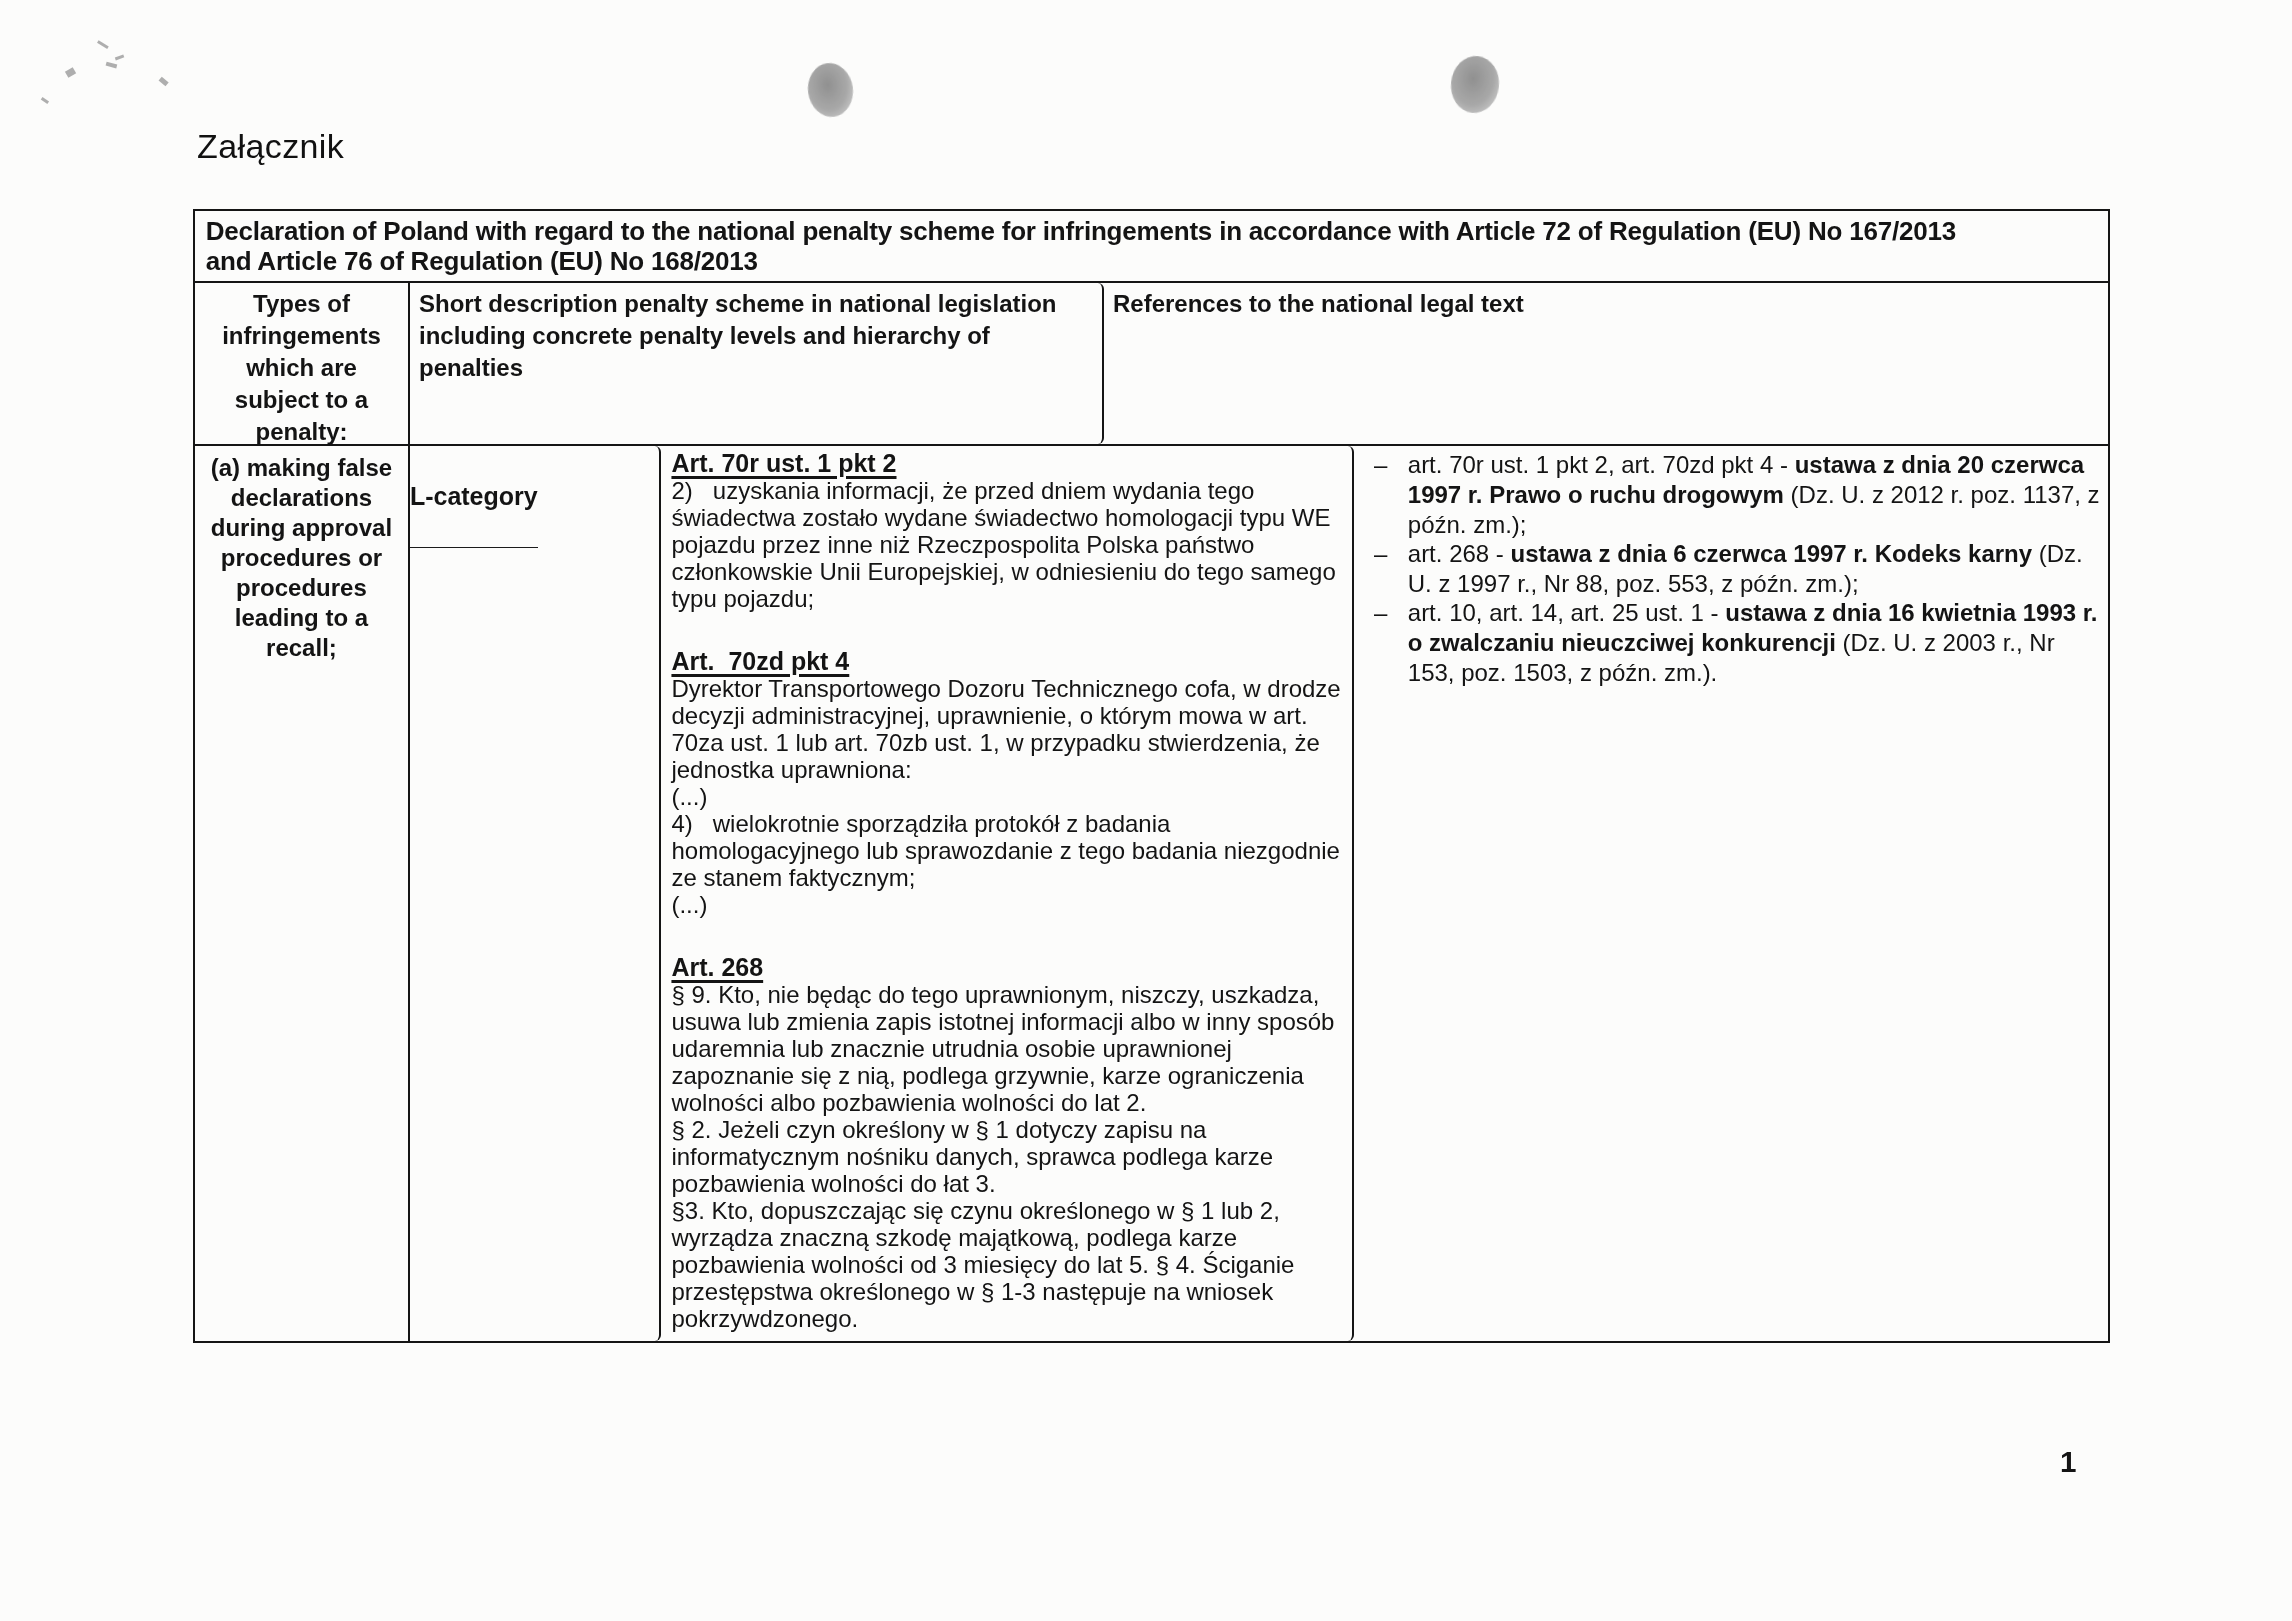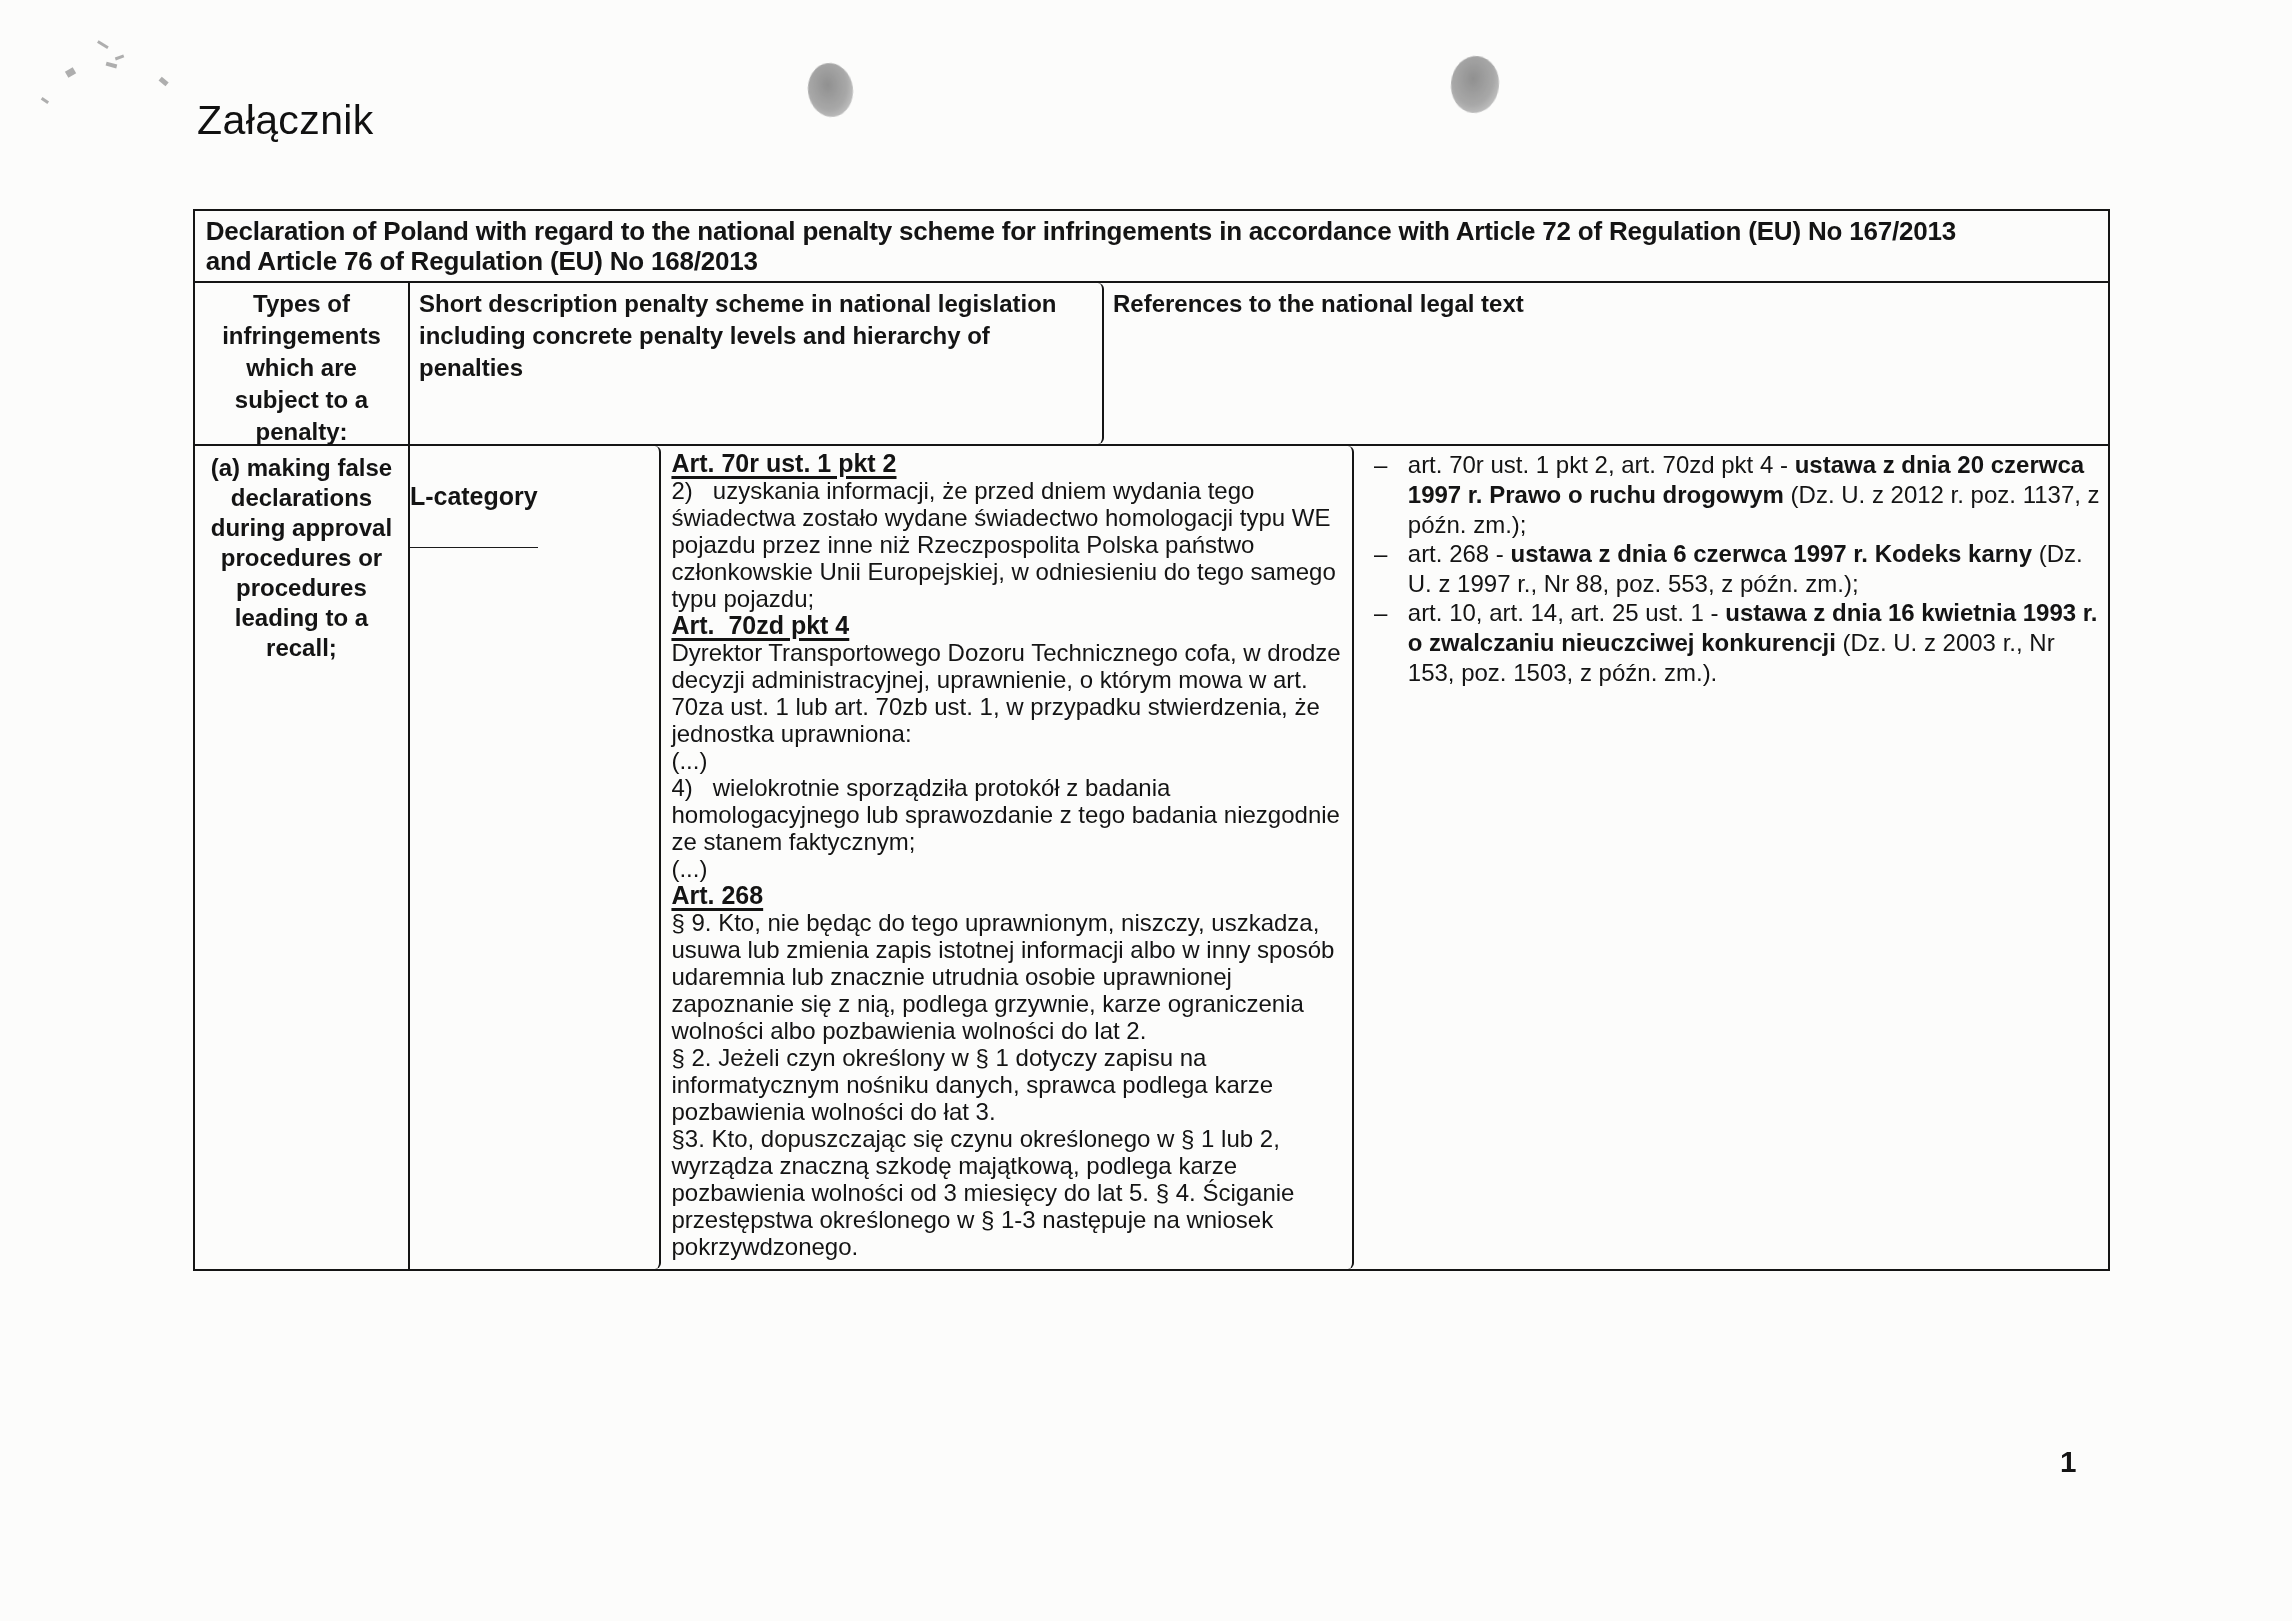--- a/index.html
+++ b/index.html
@@ -8,21 +8,21 @@
     background:#fcfcfb;
     font-family:"Liberation Sans","DejaVu Sans",sans-serif;
     color:#141414;overflow:hidden;
   }
   
   .hole-blob{position:absolute;border-radius:50%;
     background:radial-gradient(ellipse at 45% 40%, #7e7e7e 0%, #9a9a9a 55%, #c2c2c2 85%, rgba(230,230,230,0) 100%);
     filter:blur(0.5px);opacity:.85;}
   .pencil-mark{position:absolute;background:#8d8d8d;opacity:.7;}
 
-  .annex-label{position:absolute;left:197px;top:97px;font-size:41px;letter-spacing:0.4px;color:#111;}
+  .annex-label{position:absolute;left:197px;top:127px;font-size:34px;letter-spacing:0.4px;color:#111;}
 
   .doc-table{
     position:absolute;left:193px;top:209px;width:1917px;
     border:2.7px solid #151515;box-sizing:border-box;background:transparent;
   }
   .title-cell{
     border-bottom:2.7px solid #151515;box-sizing:border-box;
     padding:4.5px 10.7px 5.4px;font-weight:bold;font-size:26px;line-height:30px;
     letter-spacing:-0.2px;white-space:nowrap;
   }
@@ -35,21 +35,21 @@
   .c4{width:754px;}
   .hdr{font-weight:bold;font-size:24px;line-height:32px;padding:5.4px 9px;}
   .body-c1{font-weight:bold;font-size:24px;line-height:30px;padding:7.2px 9px;}
 
   .cat-col{display:flex;flex-direction:row;border-radius:6px;}
   .cat-cell-l{height:101px;border-bottom:1.8px solid #1b1b1b;display:flex;align-items:center;justify-content:center;
     font-weight:bold;font-size:25px;}
   .cat-cell-t{flex:1;display:flex;align-items:center;justify-content:center;font-weight:bold;font-size:25px;}
 
   .desc-col{padding:4.5px 10.7px 9px;font-size:24px;line-height:27px;}
-  .law-section + .law-section{}
+  .law-section + .law-section{margin-top:36px;}
   .law-heading{font-weight:bold;font-size:25px;text-decoration:underline;text-decoration-thickness:2.7px;text-underline-offset:3.6px;}
   .law-para{margin:0;}
 
   .refs-col{padding:4.5px 7.2px 9px 5.4px;font-size:24px;line-height:29.6px;}
   .ref-item{display:flex;}
   .ref-dash{width:48px;flex:0 0 48px;padding-left:14.3px;box-sizing:border-box;}
   .ref-text{flex:1;}
   .ref-text b{font-weight:bold;}
 
   .page-number{position:absolute;left:2060px;top:1445px;font-size:29.6px;font-weight:bold;}

